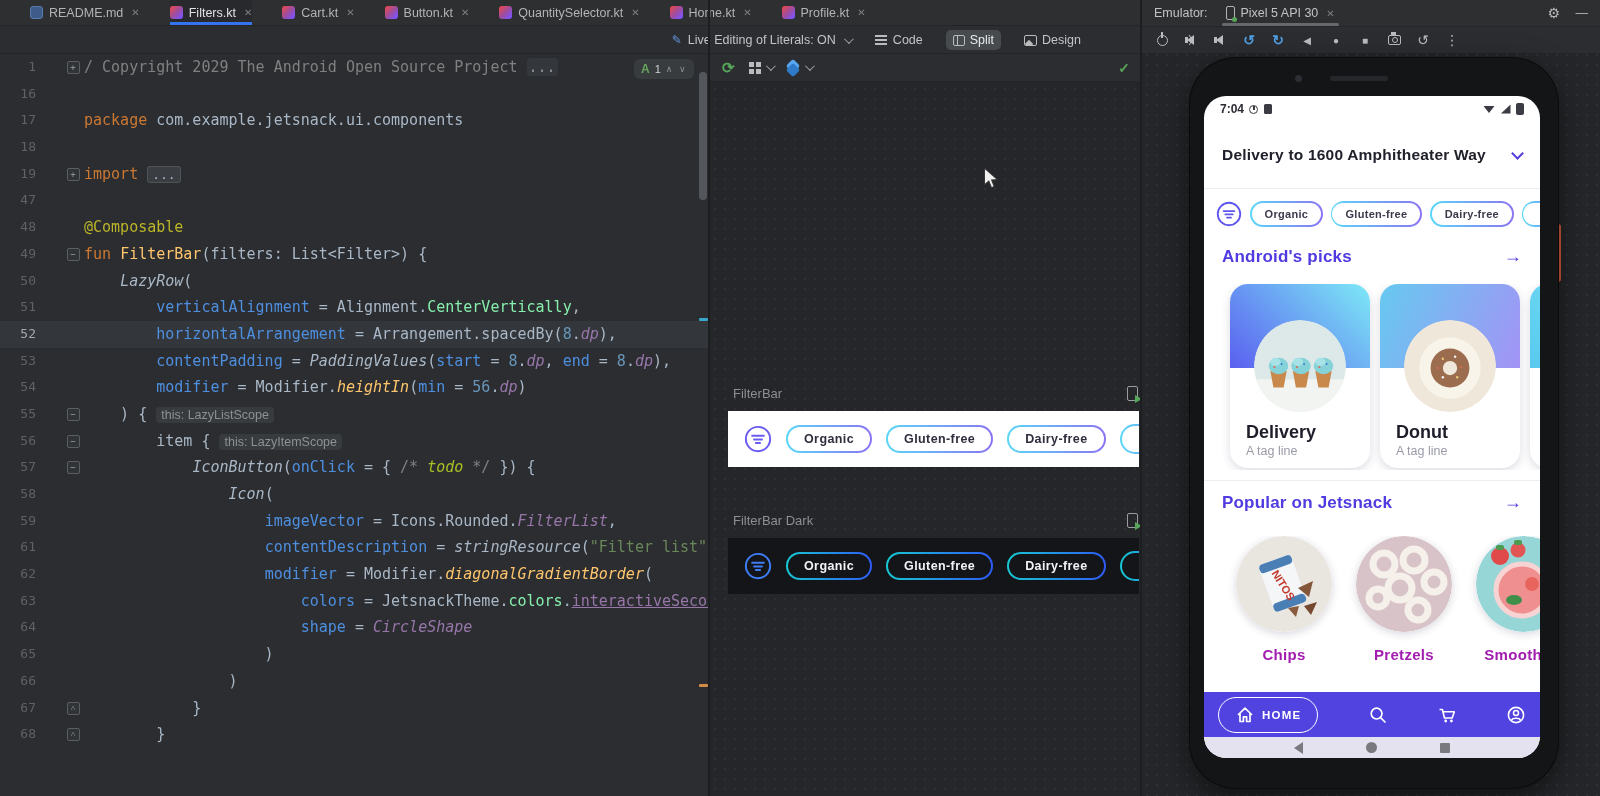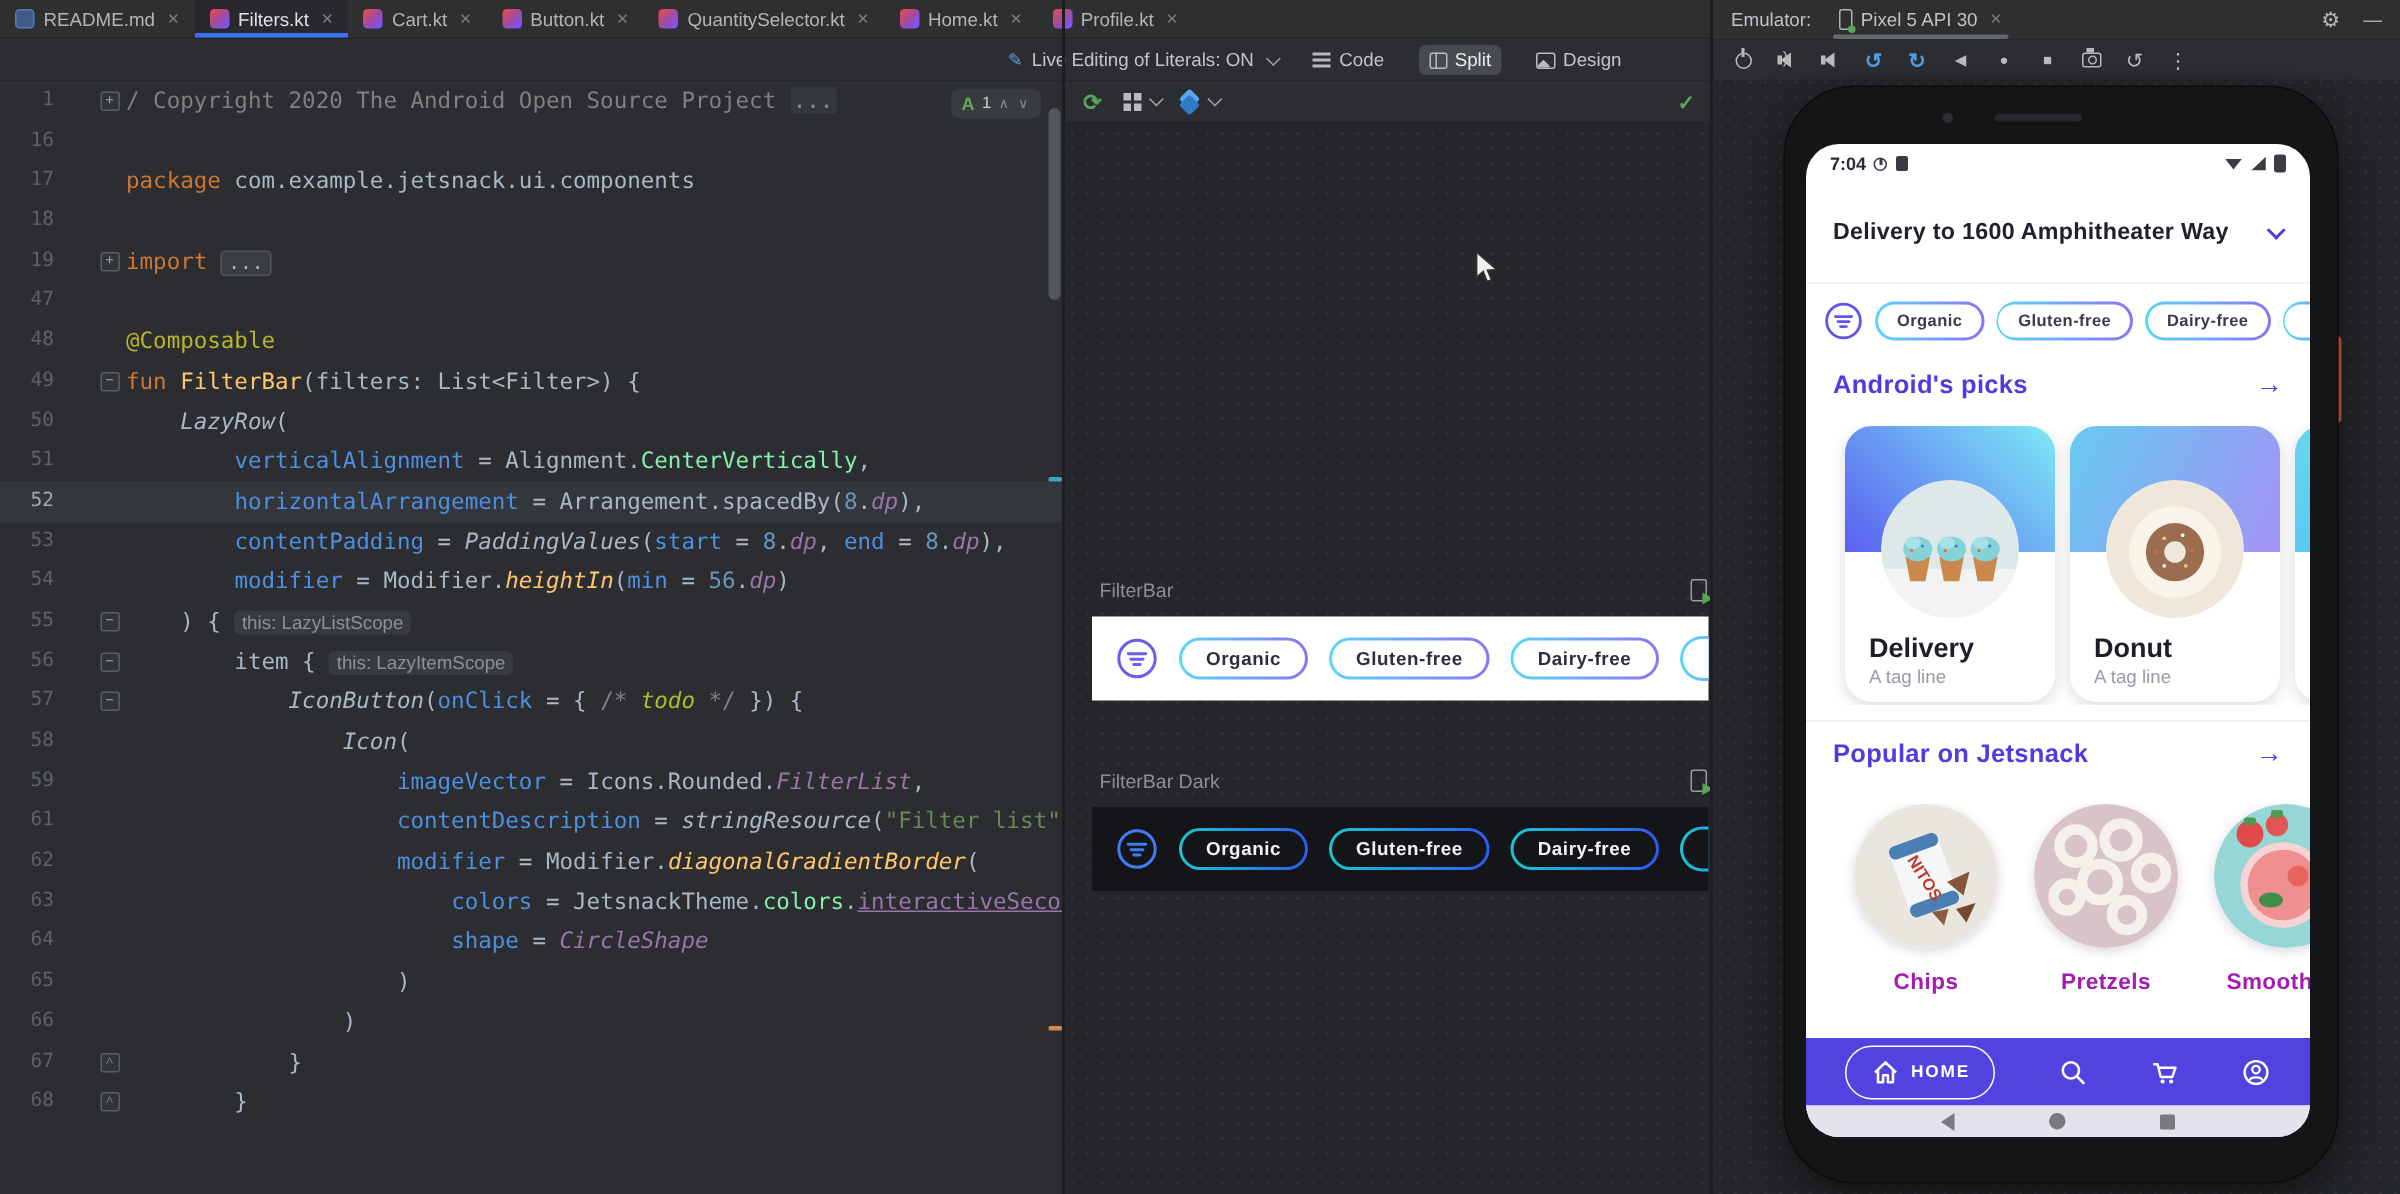--- a/index.html
+++ b/index.html
@@ -2,22 +2,22 @@
 <html><head>
 <meta charset="utf-8">
 <style>
   *{margin:0;padding:0;box-sizing:border-box;}
   html,body{background:#1e1f22;}
   #app{position:relative;width:1600px;height:796px;background:#2b2d30;overflow:hidden;
        font-family:"Liberation Sans",sans-serif;color:#bcbec0;}
   
   .tabbar{position:absolute;left:0;top:0;width:1140px;height:26px;background:#2d2f31;
           border-bottom:1px solid #232527;display:flex;align-items:stretch;}
-  .tab{display:flex;align-items:center;gap:6px;padding:0 10px;font-size:12.5px;color:#b2b4b6;
-       position:relative;cursor:default;}
+  .tab{display:flex;align-items:center;gap:6px;padding:0 0;font-size:12.5px;color:#b2b4b6;
+       position:relative;cursor:default;margin-left:30px;}
   .tab.active{background:#27292c;color:#dfe1e3;}
   .tab.active::after{content:"";position:absolute;left:0;right:0;bottom:0;height:3px;background:#3574f0;}
   .ficon{width:13px;height:13px;border-radius:3px;display:inline-block;}
   .ficon.kt{background:linear-gradient(135deg,#e44857 10%,#9d4e9e 50%,#7f52ff 90%);}
   .ficon.md{background:#3f5b8a;border:1px solid #5a7bb0;}
   .tclose{color:#7d7f82;font-size:10px;margin-left:2px;}
   .row2{position:absolute;left:0;top:27px;width:1140px;height:27px;background:#2b2d30;
         border-bottom:1px solid #232527;display:flex;align-items:center;justify-content:flex-end;
         gap:16px;padding-right:52px;font-size:12.5px;color:#c2c4c6;}
   .liveedit{display:flex;align-items:center;gap:6px;}
@@ -158,21 +158,21 @@
         box-shadow:0 3px 10px rgba(40,40,80,.16);position:relative;}
   .card .grad{position:absolute;left:0;top:0;width:100%;height:84px;}
   .card .circ{position:absolute;left:24px;top:36px;width:92px;height:92px;border-radius:50%;overflow:hidden;}
   .card .nm{position:absolute;left:16px;top:138px;font-size:18px;font-weight:bold;color:#1e1e2a;}
   .card .tg{position:absolute;left:16px;top:160px;font-size:12.5px;color:#9a9aa8;}
   .popular{position:absolute;left:0;top:440px;width:100%;height:140px;display:flex;gap:24px;padding-left:32px;overflow:hidden;}
   .pitem{flex:none;width:96px;text-align:center;}
   .pcirc{width:96px;height:96px;border-radius:50%;overflow:hidden;box-shadow:0 2px 8px rgba(40,40,80,.18);}
   .pitem .nm{margin-top:14px;font-size:15px;font-weight:bold;color:#a21caf;letter-spacing:.3px;}
   .bnav{position:absolute;left:0;top:596px;width:100%;height:45px;background:#5143e0;display:flex;
-        align-items:center;color:#fff;padding:0 26px;justify-content:space-between;}
+        align-items:center;color:#fff;padding:0 14px;justify-content:space-between;}
   .homepill{display:flex;align-items:center;gap:7px;border:1.6px solid #fff;border-radius:18px;
         padding:7px 16px;font-size:11.5px;font-weight:bold;letter-spacing:1.2px;}
   .bnico{width:20px;height:20px;}
   .navandroid{position:absolute;left:0;top:641px;width:100%;height:21px;background:#e4e2ef;display:flex;
         align-items:center;justify-content:space-around;padding:0 58px;color:#68686f;}
   .na-back{width:0;height:0;border-top:6px solid transparent;border-bottom:6px solid transparent;
         border-right:9px solid #79797f;}
   .na-home{width:11px;height:11px;border-radius:50%;background:#79797f;}
   .na-sq{width:10px;height:10px;background:#79797f;border-radius:1px;}
   
@@ -235,21 +235,21 @@
       <span class="i-split"></span>
       <span>Split</span>
     </span>
     <span class="viewbtn">
       <span class="i-pic"></span>
       <span>Design</span>
     </span>
   </div>
 
   <div id="editor">
-      <div class="cline"><span class="gnum">1</span><span class="gmark mk" data-g="+"></span><span class="ctext"><span class="t-cmt">/ Copyright 2020 The Android Open Source Project </span><span class="t-cmtf">...</span></span></div>
+      <div class="cline"><span class="gnum">1</span><span class="gmark mk" data-g="+"></span><span class="ctext"><span class="t-cmt">/ Copyright 2029 The Android Open Source Project </span><span class="t-cmtf">...</span></span></div>
       <div class="cline"><span class="gnum">16</span><span class="gmark"></span><span class="ctext"></span></div>
       <div class="cline"><span class="gnum">17</span><span class="gmark"></span><span class="ctext"><span class="t-kw">package</span><span class="t-pl"> com.example.jetsnack.ui.components</span></span></div>
       <div class="cline"><span class="gnum">18</span><span class="gmark"></span><span class="ctext"></span></div>
       <div class="cline"><span class="gnum">19</span><span class="gmark mk" data-g="+"></span><span class="ctext"><span class="t-kw">import</span><span class="t-pl"> </span><span class="t-foldph">...</span></span></div>
       <div class="cline"><span class="gnum">47</span><span class="gmark"></span><span class="ctext"></span></div>
       <div class="cline"><span class="gnum">48</span><span class="gmark"></span><span class="ctext"><span class="t-ann">@Composable</span></span></div>
       <div class="cline"><span class="gnum">49</span><span class="gmark mk" data-g="−"></span><span class="ctext"><span class="t-kw">fun </span><span class="t-fn">FilterBar</span><span class="t-pl">(filters: List&lt;Filter&gt;) {</span></span></div>
       <div class="cline"><span class="gnum">50</span><span class="gmark"></span><span class="ctext"><span class="t-pl">    </span><span class="t-it">LazyRow</span><span class="t-pl">(</span></span></div>
       <div class="cline"><span class="gnum">51</span><span class="gmark"></span><span class="ctext"><span class="t-pl">        </span><span class="t-arg">verticalAlignment</span><span class="t-pl"> = Alignment.</span><span class="t-mem">CenterVertically</span><span class="t-pl">,</span></span></div>
       <div class="cline cur"><span class="gnum">52</span><span class="gmark"></span><span class="ctext"><span class="t-pl">        </span><span class="t-arg">horizontalArrangement</span><span class="t-pl"> = Arrangement.spacedBy(</span><span class="t-num">8</span><span class="t-pl">.</span><span class="t-itm">dp</span><span class="t-pl">),</span></span></div>

